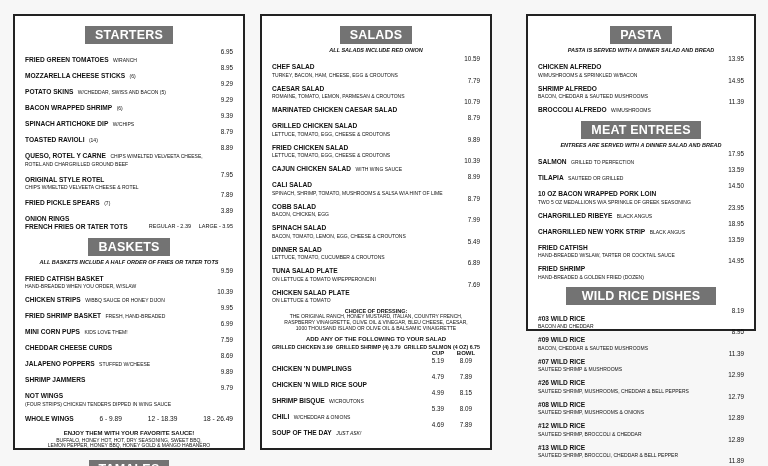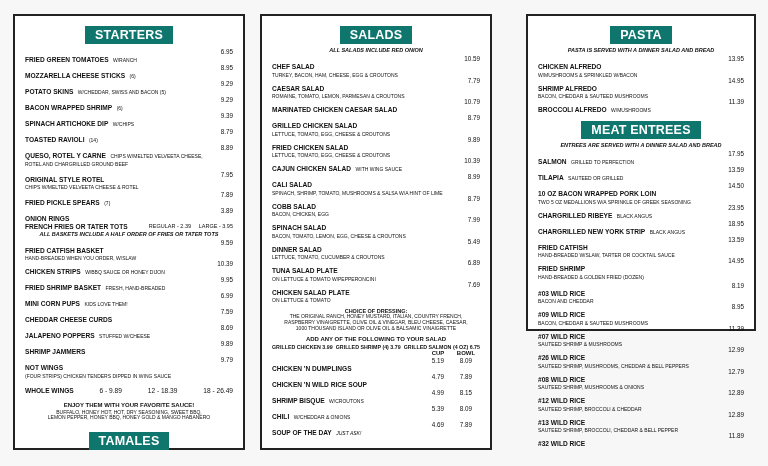--- a/index.html
+++ b/index.html
@@ -8,21 +8,21 @@
   .panel {
     position: absolute; background: #fff; border: 2px solid #222;
     padding: 6px 10px 4px 10px;
   }
   #p1 { left: 13px; top: 14px; width: 232px; height: 436px; }
   #p2 { left: 260px; top: 14px; width: 232px; height: 436px; }
   #p3 { left: 526px; top: 14px; width: 230px; height: 317px; }
 
   .hdr { text-align: center; margin: 3px 0 3px 0; }
   .hdr span {
-    display: inline-block; background: #0f766e; color: #fff; font-weight: bold;
+    display: inline-block; background: #737373; color: #fff; font-weight: bold;
     font-size: 12.5px; padding: 2px 10px; letter-spacing: 0.2px;
   }
   .note { text-align: center; font-style: italic; font-weight: bold; font-size: 5.5px; margin-bottom: 3px; }
   .item { display: flex; justify-content: space-between; align-items: flex-start; line-height: 1; }
   .item .l { flex: 1; }
   .name { font-weight: bold; font-size: 6.6px; }
   .sub { font-size: 5px; font-weight: normal; }
   .desc { font-size: 5px; display: block; margin-top: 0.5px; }
   .price { font-size: 6.3px; text-align: right; min-width: 26px; }
   .cols { display: flex; }
@@ -84,20 +84,21 @@
       </div>
     <div class="item">
         <div class="l" style="display:flex;justify-content:space-between">
           <span class="name">FRENCH FRIES OR TATER TOTS</span>
           <span class="sub" style="font-size:5.5px">REGULAR - 2.39</span>
         </div>
         <span class="sub" style="font-size:5.5px;min-width:42px;text-align:right">LARGE - 3.95</span>
       </div>
   </div>
 
+  <div class="hdr" style="margin-top:6px"><span>BASKETS</span></div>
   <div class="note">ALL BASKETS INCLUDE A HALF ORDER OF FRIES OR TATER TOTS</div>
   <div>
     <div class="item">
         <div class="l"><span class="name">FRIED CATFISH BASKET</span><span class="desc">HAND-BREADED WHEN YOU ORDER, W/SLAW</span></div>
         <span class="price">9.59</span>
       </div>
     <div class="item">
         <div class="l"><span class="name">CHICKEN STRIPS</span> <span class="sub">W/BBQ SAUCE OR HONEY DIJON</span></div>
         <span class="price">10.39</span>
       </div>
@@ -292,20 +293,21 @@
     <div class="item">
         <div class="l"><span class="name">FRIED CATFISH</span><span class="desc">HAND-BREADED W/SLAW, TARTER OR COCKTAIL SAUCE</span></div>
         <span class="price">13.59</span>
       </div>
     <div class="item">
         <div class="l"><span class="name">FRIED SHRIMP</span><span class="desc">HAND-BREADED &amp; GOLDEN FRIED (DOZEN)</span></div>
         <span class="price">14.95</span>
       </div>
   </div>
 
+  <div class="hdr" style="margin-top:6px"><span style="padding:2px 16px">WILD RICE DISHES</span></div>
   <div style="margin-top:3px">
     <div class="item">
         <div class="l"><span class="name">#03 WILD RICE</span><span class="desc">BACON AND CHEDDAR</span></div>
         <span class="price">8.19</span>
       </div>
     <div class="item">
         <div class="l"><span class="name">#09 WILD RICE</span><span class="desc">BACON, CHEDDAR &amp; SAUTEED MUSHROOMS</span></div>
         <span class="price">8.95</span>
       </div>
     <div class="item">

